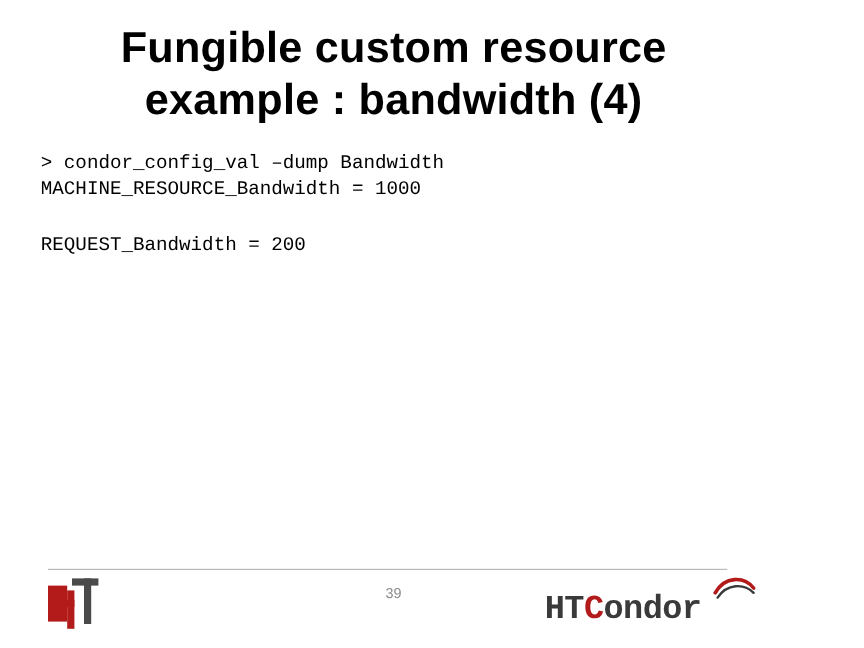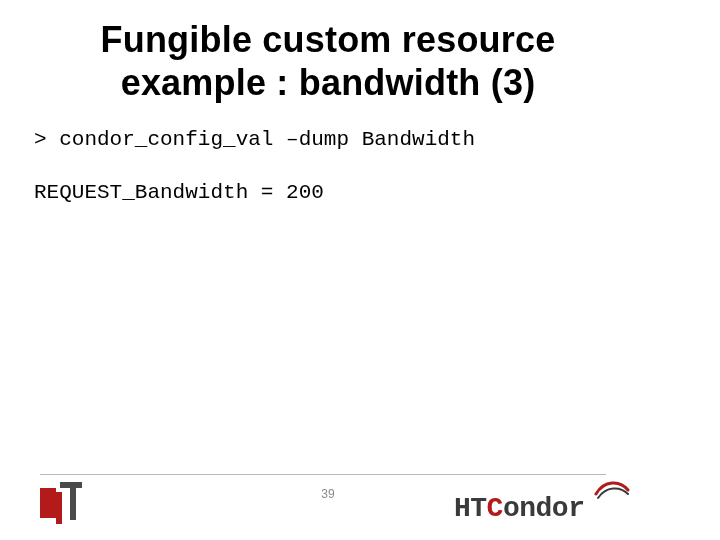--- a/index.html
+++ b/index.html
@@ -1,19 +1,19 @@
 <!DOCTYPE html>
 <html><head>
 <meta charset="utf-8">
 <style>
   * { margin: 0; padding: 0; box-sizing: border-box; }
   html, body { width: 720px; height: 540px; background: #fff; font-family: Arial, Helvetica, sans-serif; overflow: hidden; }
   .slide { position: relative; width: 656px; height: 540px; }
   .title { text-align: center; font-weight: 700; color: #000; font-size: 36px; line-height: 1.2; padding: 18px 40px 14px; letter-spacing: 0.2px; }
-  .body { padding: 8px 34px 0; font-family: "Courier New", Courier, monospace; font-size: 21px; line-height: 1.35; color: #000; }
+  .body { padding: 8px 34px 0; font-family: "Courier New", Courier, monospace; font-size: 16px; line-height: 1.35; color: #000; }
   .block { margin-bottom: 24px; }
   .line { white-space: pre; }
   .pagefoot { position: absolute; left: 0; right: 0; bottom: 39px; text-align: center; font-size: 12px; color: #8a8a8a; }
   .hr { position: absolute; left: 40px; right: 50px; bottom: 65px; height: 1px; background: #b9b9b9; }
 
   
   .logo-left { position: absolute; left: 40px; bottom: 16px; width: 220px; height: 42px; }
   .logo-left .ht-mark { position: absolute; left: 0; bottom: 2px; width: 42px; height: 40px; }
   .logo-left .ht-mark .h { position: absolute; left: 0; top: 6px; width: 16px; height: 30px; background: #b31b1b; }
   .logo-left .ht-mark .h::before { content: ""; position: absolute; left: 0; top: 12px; width: 22px; height: 6px; background: #b31b1b; }
@@ -35,26 +35,27 @@
   .logo-right .swoosh { position: absolute; right: 4px; top: -4px; width: 36px; height: 22px; }
   .logo-right .swoosh svg { width: 36px; height: 22px; display: block; }
 </style>
 </head>
 <body>
 
 <div class="slide">
 
   <h1 class="title">
     <span>Fungible custom resource</span><br>
-    <span>example : bandwidth (3)</span>
+    <span>example : bandwidth (4)</span>
   </h1>
 
   <div class="body">
     <div class="block">
       <div class="line">&gt; condor_config_val –dump Bandwidth</div>
+      <div class="line">MACHINE_RESOURCE_Bandwidth = 1000</div>
     </div>
     <div class="block">
       <div class="line">REQUEST_Bandwidth = 200</div>
     </div>
   </div>
 
   <div class="hr"></div>
 
   <div class="pagefoot">39</div>
 

